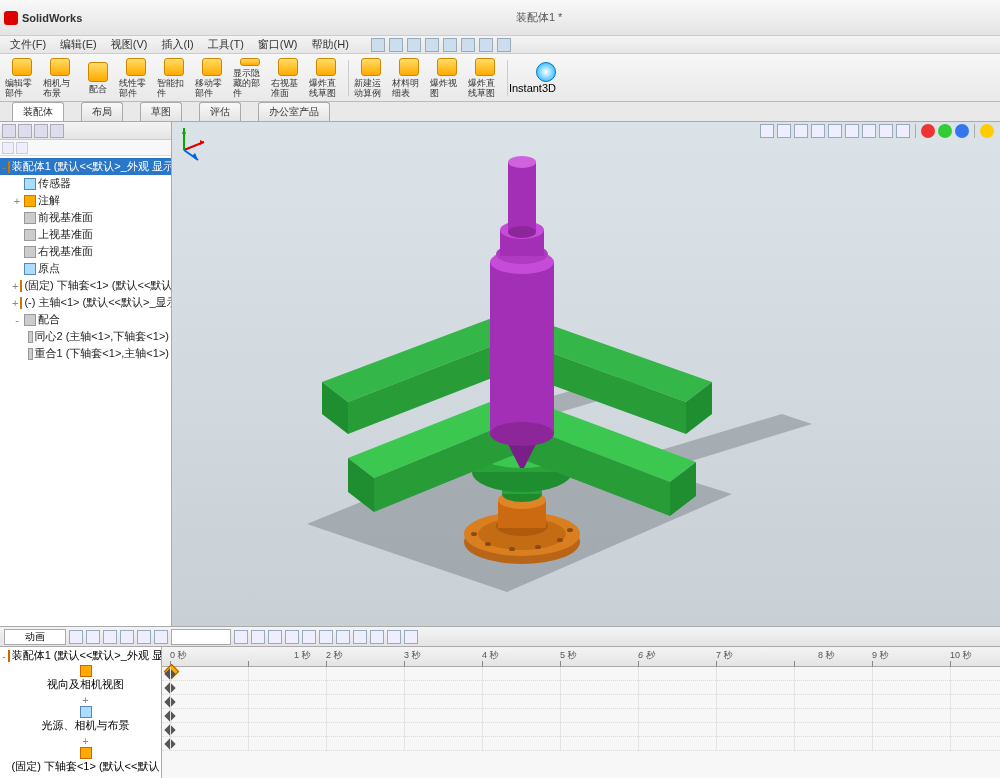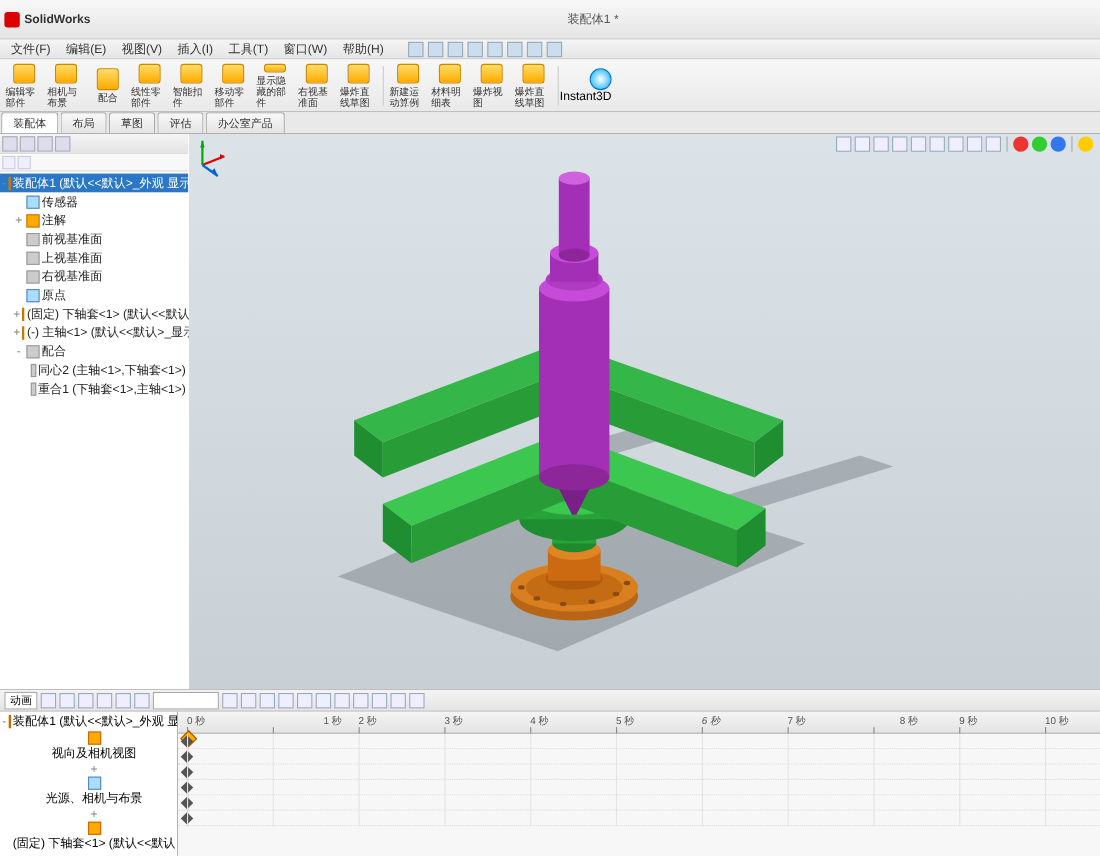--- a/index.html
+++ b/index.html
@@ -16,21 +16,21 @@
 .menubar .qat i { width: 14px; height: 14px; background: #cde; border: 1px solid #9ab; display: inline-block; }
 
 .ribbon { height: 48px; background: linear-gradient(#f7f7f7,#e9e9e9); border-bottom: 1px solid #bbb; display: flex; align-items: center; padding: 2px 4px; gap: 2px; }
 .ribbon .rbtn { width: 36px; height: 42px; display: flex; flex-direction: column; align-items: center; justify-content: center; border: 1px solid transparent; }
 .ribbon .rbtn .ric { width: 20px; height: 20px; background: linear-gradient(#fd6,#fa0); border: 1px solid #c80; border-radius: 3px; }
 .ribbon .rbtn .rlbl { font-size: 9px; color: #333; text-align: left; line-height: 10px; margin-top: 2px; }
 .ribbon .sep { width: 1px; height: 36px; background: #ccc; margin: 0 2px; }
 .ribbon .instant { width: 44px; height: 42px; display: flex; flex-direction: column; align-items: flex-end; justify-content: center; }
 .ribbon .instant .ric { width: 20px; height: 20px; background: radial-gradient(#fff,#0af); border-radius: 50%; border: 1px solid #07c; }
 
-.tabs { height: 20px; background: #e9e9e9; display: flex; align-items: flex-end; padding: 0 1px; gap: 2px; border-bottom: 1px solid #aaa; }
+.tabs { height: 20px; background: #e9e9e9; display: flex; align-items: flex-end; padding: 0 12px; gap: 17px; border-bottom: 1px solid #aaa; }
 .tabs .tab { padding: 2px 10px; background: linear-gradient(#f8f8f8,#e4e4e4); border: 1px solid #aaa; border-bottom: none; border-radius: 3px 3px 0 0; color: #333; font-size: 10px; }
 .tabs .tab.active { background: #fff; }
 
 .main { display: flex; height: 504px; }
 
 .treepanel { width: 172px; background: #fff; border-right: 1px solid #aaa; overflow: auto; }
 .treetabs { height: 18px; background: linear-gradient(#f4f4f4,#e4e4e4); display: flex; align-items: center; gap: 2px; padding: 0 2px; border-bottom: 1px solid #ccc; }
 .treetabs i { width: 14px; height: 14px; background: #dde; border: 1px solid #aab; }
 .filter { height: 16px; background: #f8f8f8; border-bottom: 1px solid #ddd; display: flex; align-items: center; padding: 0 2px; }
 .filter i { width: 12px; height: 12px; background: #eef; border: 1px solid #ccd; margin-right: 2px; }
@@ -47,21 +47,21 @@
 
 .viewport { flex: 1; position: relative; background: linear-gradient(#dce3e8,#c8d0d6); }
 .viewport svg { position: absolute; top: 0; left: 0; }
 .vptoolbar { position: absolute; top: 2px; right: 6px; display: flex; gap: 3px; align-items: center; }
 .vptoolbar i { width: 14px; height: 14px; background: #eef; border: 1px solid #9ab; }
 .vptoolbar .sep { width: 1px; height: 14px; background: #aaa; margin: 0 2px; }
 .vptoolbar i.colorball { border-radius: 50%; border: none; }
 .triad { position: absolute; left: 10px; bottom: 10px; width: 40px; height: 40px; }
 
 .motionbar { height: 20px; background: linear-gradient(#f4f4f4,#e4e4e4); border-top: 1px solid #aaa; display: flex; align-items: center; padding: 0 4px; gap: 3px; }
-.motionbar .sel { height: 16px; border: 1px solid #aaa; background: #fff; padding: 0 4px; font-size: 10px; display: flex; align-items: center; }
+.motionbar .sel { height: 16px; border: 1px solid #aaa; background: #fff; padding: 0 20px; font-size: 10px; display: flex; align-items: center; }
 .motionbar i { width: 14px; height: 14px; background: #eef; border: 1px solid #9ab; }
 
 .timeline { height: 146px; display: flex; background: #fff; border-top: 1px solid #aaa; }
 .tl-tree { width: 162px; border-right: 1px solid #aaa; overflow: hidden; background: #fff; }
 .tl-tree .node { display: flex; align-items: center; padding: 1px 2px; font-size: 10px; white-space: nowrap; }
 .tl-tree .node .tw { width: 10px; text-align: center; color: #888; }
 .tl-tree .node .ic { width: 12px; height: 12px; margin: 0 2px; background: #fd6; border: 1px solid #c80; }
 .tl-tree .node .ic.or { background: #fa0; border-color: #c60; }
 .tl-tree .node .ic.bl { background: #adf; border-color: #58b; }
 .tl-tree .ind1 { padding-left: 12px; flex-direction: column; }

